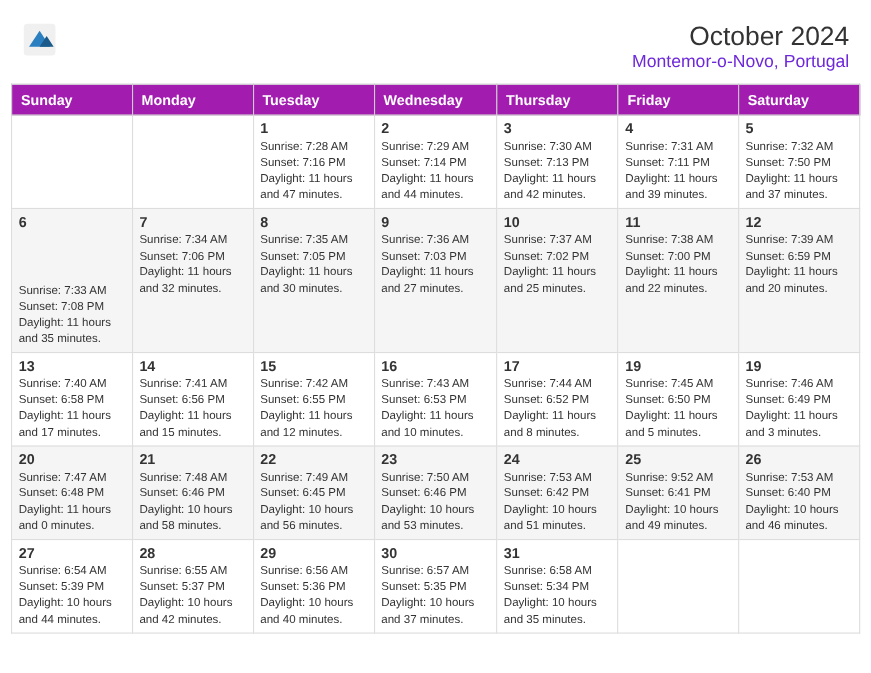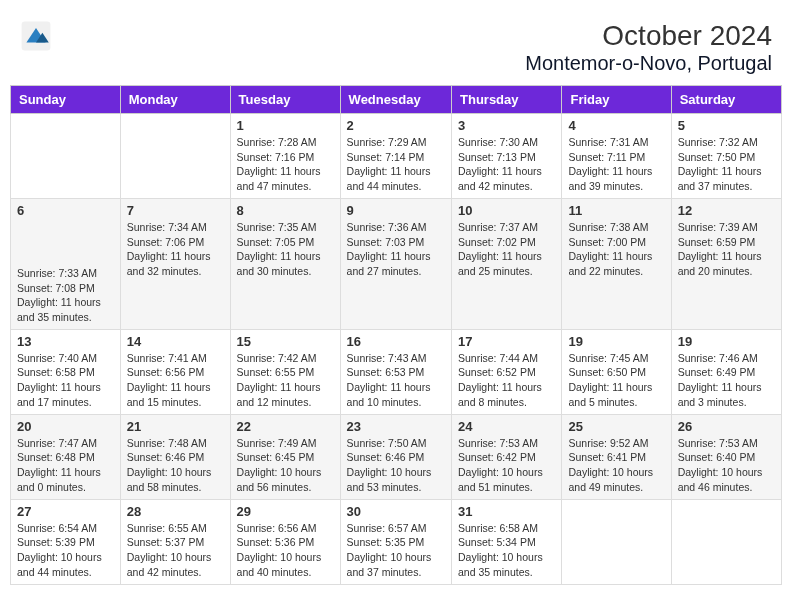--- a/index.html
+++ b/index.html
@@ -37,35 +37,35 @@
     }
     .logo-icon {
       width: 32px;
       height: 32px;
       margin-right: 4px;
     }
     .title-block {
       text-align: right;
     }
     .month-title {
-      font-size: 28px;
+      font-size: 24px;
       color: #333;
       font-weight: normal;
     }
     .location {
-      font-size: 20px;
-      color: #0f172a;
+      font-size: 16px;
+      color: #6d28d9;
     }
     .calendar {
       width: 100%;
       border-collapse: collapse;
       margin-top: 5px;
     }
     .calendar th {
-      background-color: #6d28d9;
+      background-color: #a21caf;
       color: #fff;
       text-align: left;
       padding: 6px 8px;
       font-size: 13px;
       font-weight: bold;
       border: 1px solid #ccc;
     }
     .calendar td {
       border: 1px solid #ddd;
       vertical-align: top;

